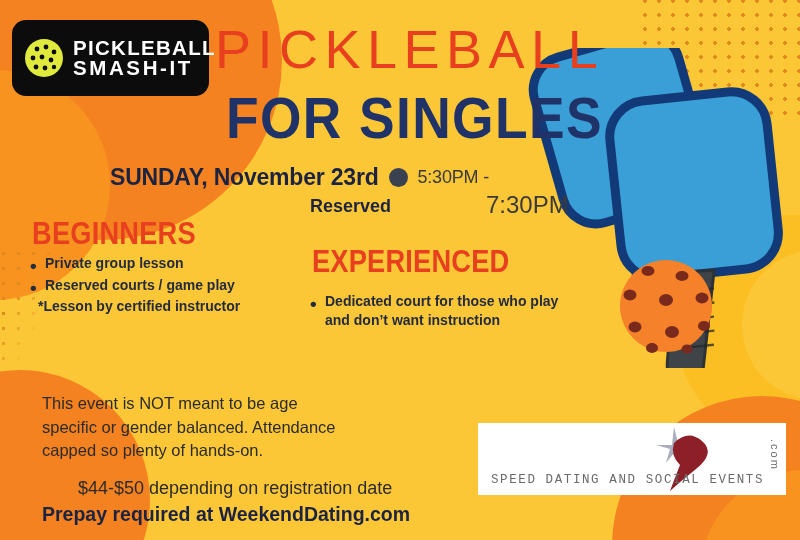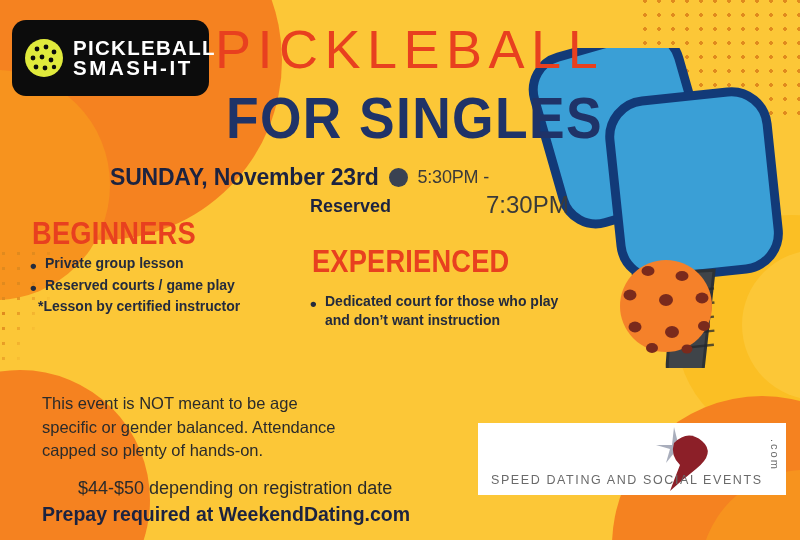--- a/index.html
+++ b/index.html
@@ -195,21 +195,21 @@
     position:absolute; right:5px; top:16px;
     font-size:11px; color:#6a6a6a;
     letter-spacing:2px;
     writing-mode:vertical-rl;
     font-family:"Liberation Sans", sans-serif;
   }
   .wd-tag {
     position:absolute; left:13px; bottom:8px;
     font-size:12.5px; color:#6a6a6a;
     letter-spacing:1.6px;
-    font-family:Liberation Sans, sans-serif;
+    font-family:Liberation Mono, monospace;
   }
 </style>
 </head>
 <body>
 
 <div id="poster">
 
   <div class="deco circ-tl-big"></div>
   <div class="deco circ-tl-small"></div>
   <div class="deco circ-bl"></div>

